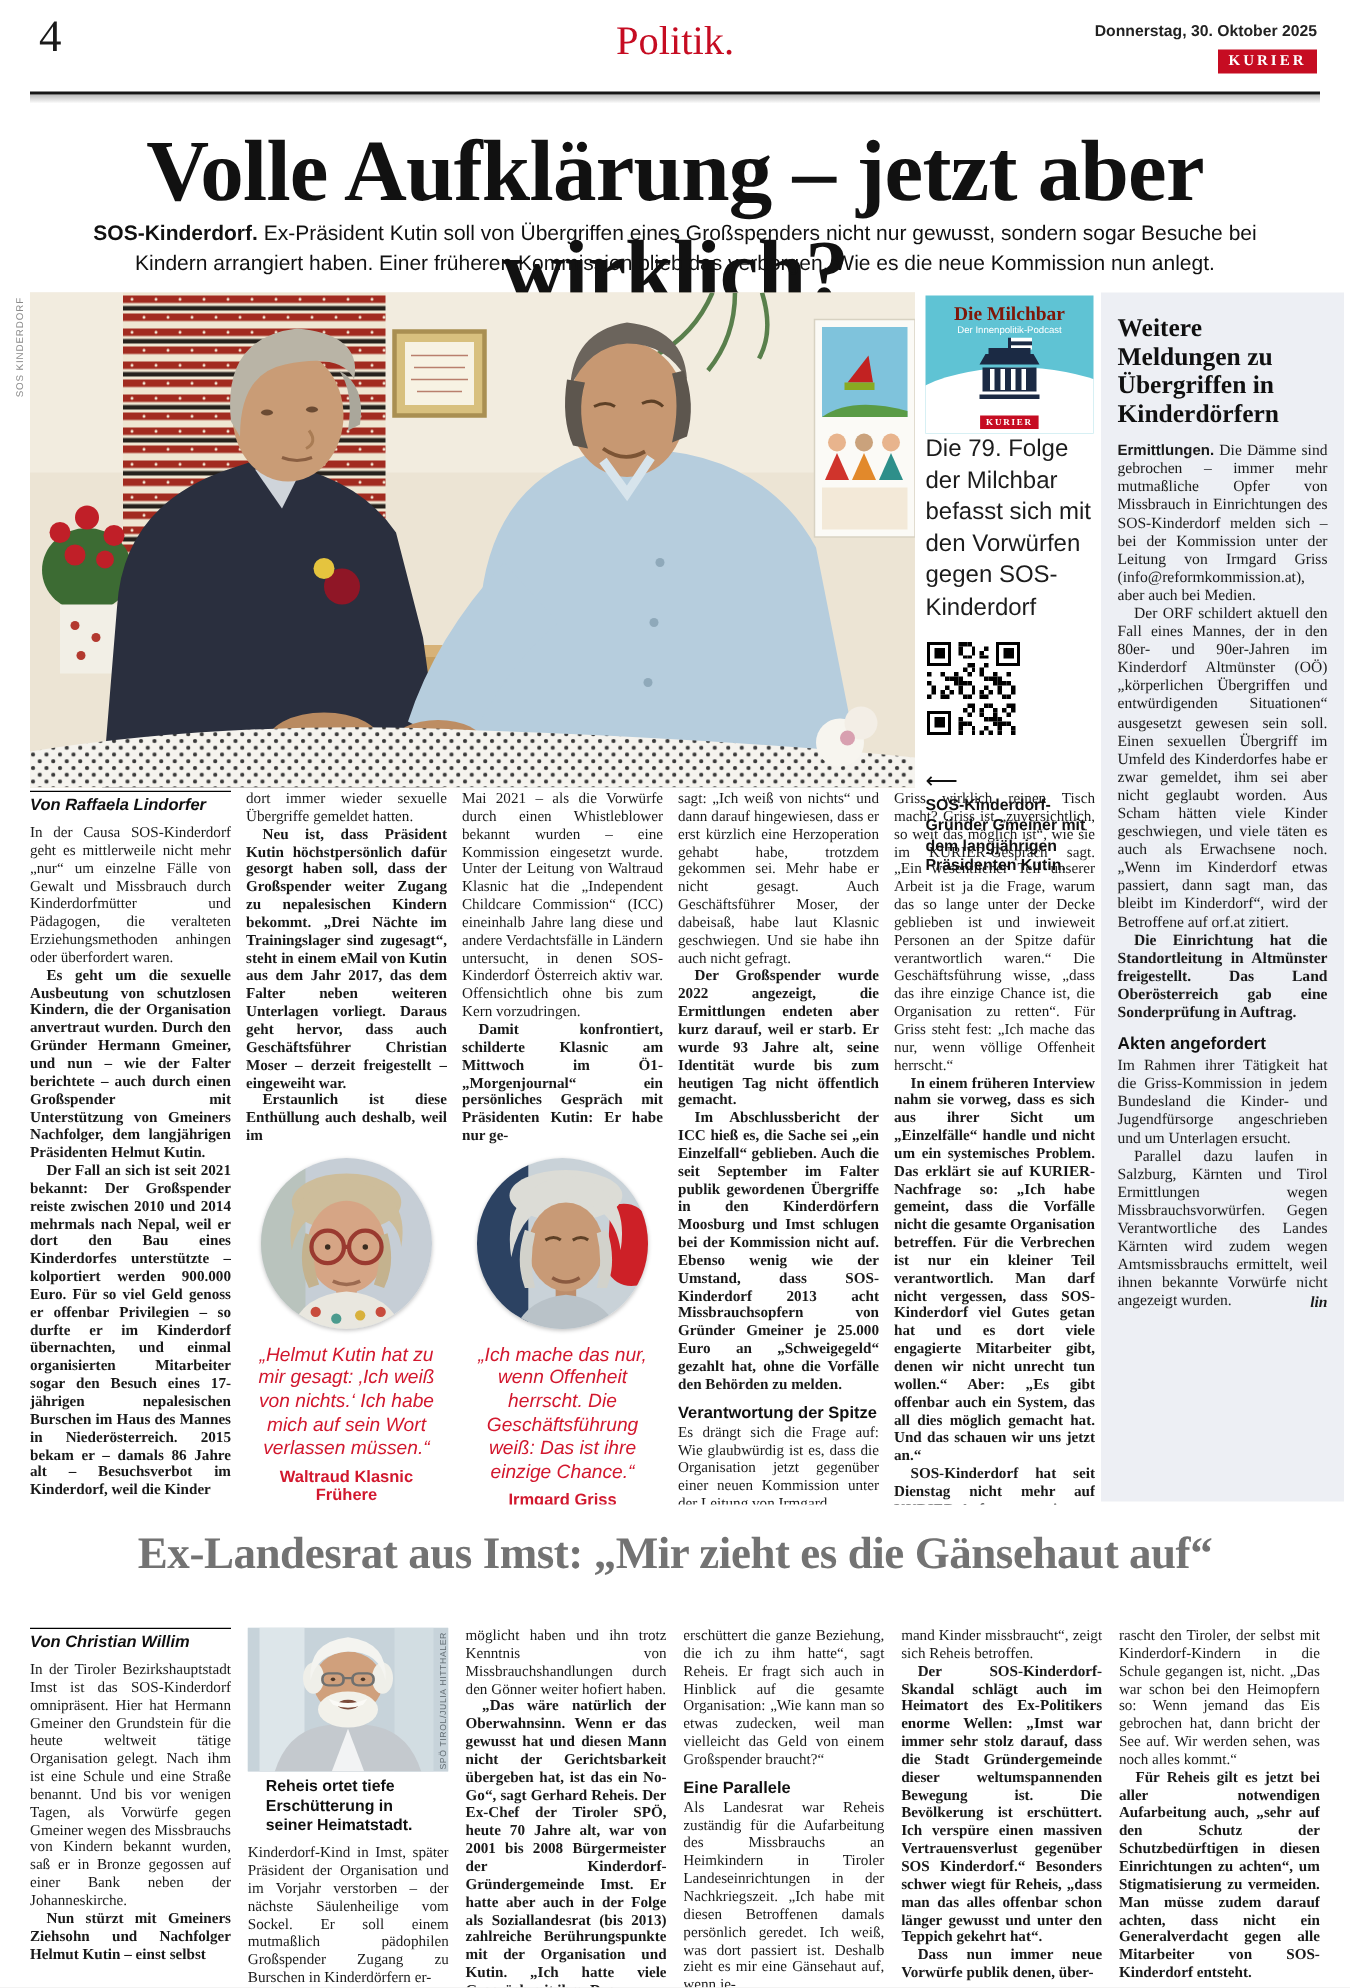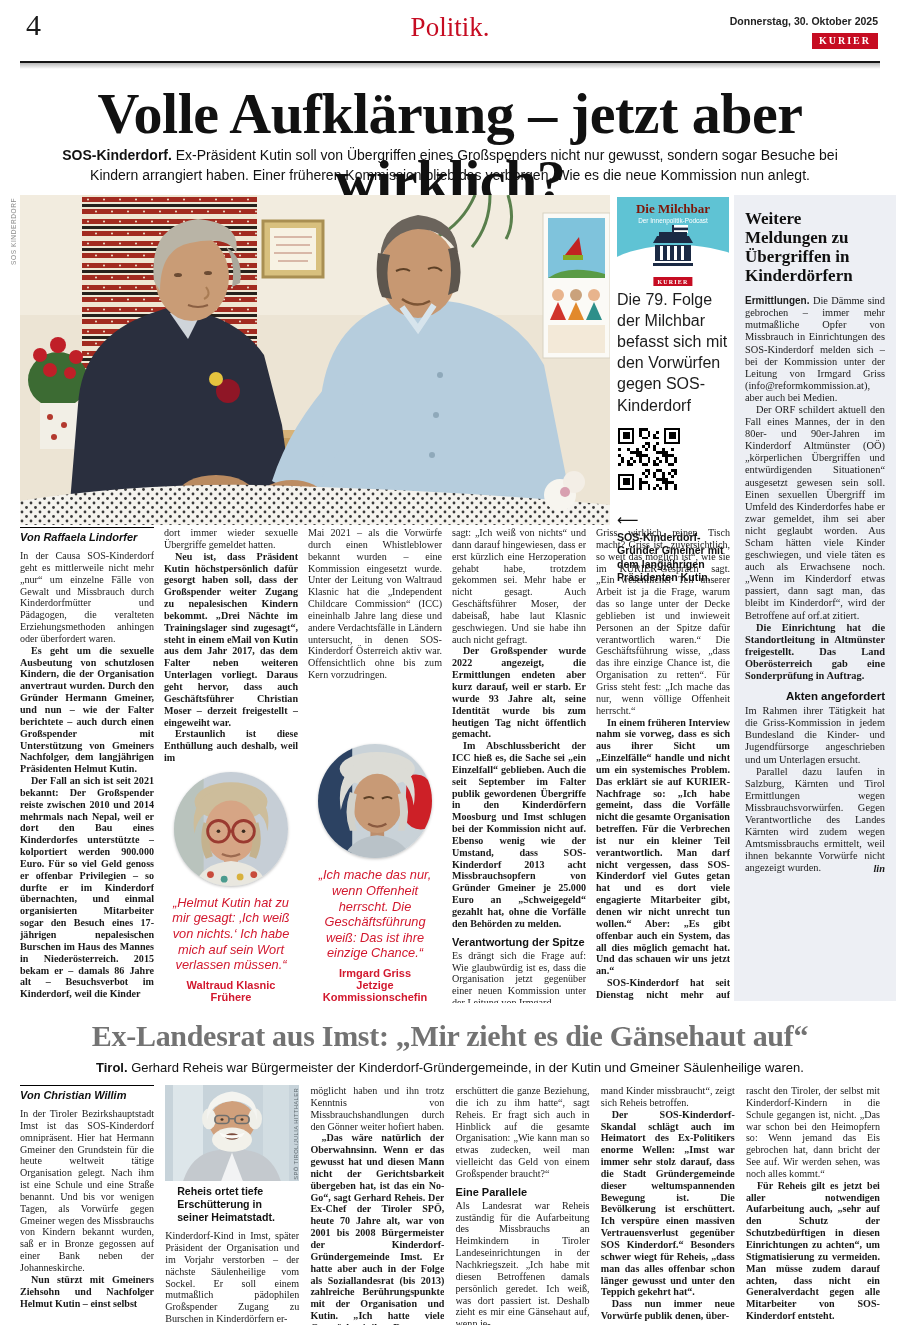--- a/index.html
+++ b/index.html
@@ -47,21 +47,21 @@
   .qr-f.tl{left:1px;top:1px;}.qr-f.tr{right:1px;top:1px;}.qr-f.bl{left:1px;bottom:1px;}
   .arrow{margin-top:20px;font-size:15px;color:#111;}
   .pcap{margin-top:2px;font:bold 10.6px/1.28 "Liberation Sans",sans-serif;color:#111;}
   
   .sidebar{position:absolute;left:734px;top:195px;width:162px;height:806px;background:var(--sidebar-bg,#edeff4);
            padding:12px 11px;box-sizing:border-box;}
   .sb-title{font:bold 17px/1.12 "Liberation Serif",serif;text-align:left;margin:2px 0 10px;color:#101010;}
   .sidebar p{font-size:10.4px;line-height:12.1px;text-align:justify;margin:0;hyphens:auto;}
   .sb-lead b{font:bold 10px "Liberation Sans",sans-serif;}
   .plist.ind p{text-indent:11px;}
-  .sb-sub{font:bold 11.5px "Liberation Sans",sans-serif;margin:8px 0 3px;color:#111;text-align:right;}
+  .sb-sub{font:bold 11.5px "Liberation Sans",sans-serif;margin:8px 0 3px;color:#111;}
   .sb-last{position:relative;text-indent:11px;}
   .sb-sign{position:absolute;right:0;bottom:0;font:bold italic 10.4px "Liberation Serif",serif;}
   
   .cols{position:absolute;left:20px;top:527px;width:710px;height:476px;display:flex;gap:10px;}
   .col{width:134px;flex:none;overflow:hidden;display:flex;flex-direction:column;}
   .col p{font-size:10.1px;line-height:11.85px;text-align:justify;margin:0;hyphens:auto;}
   .plist p + p{text-indent:11px;font-weight:bold;}
   .byline{border-top:1.5px solid #000;padding-top:3px;margin-bottom:7px;
           font:bold italic 11px "Liberation Sans",sans-serif;color:#111;}
   .subhead{font:bold 11px "Liberation Sans",sans-serif;margin:6px 0 2px;color:#111;}
@@ -758,20 +758,21 @@
         </div>
         <div class="pquote">„Helmut Kutin hat zu mir gesagt: ‚Ich weiß von nichts.‘ Ich habe mich auf sein Wort verlassen müssen.“</div>
         <div class="pname">Waltraud Klasnic</div>
         <div class="prole">Frühere Kommissionschefin</div>
 
       </div>
     </div>
     <div class="col">
       <div class="plist">
           <p>Mai 2021 – als die Vorwürfe durch einen Whistleblower bekannt wurden – eine Kommission eingesetzt wurde. Unter der Leitung von Waltraud Klasnic hat die „Independent Childcare Commission“ (ICC) eineinhalb Jahre lang diese und andere Verdachtsfälle in Ländern untersucht, in denen SOS-Kinderdorf Österreich aktiv war. Offensichtlich ohne bis zum Kern vorzudringen.</p>
+          <p>Damit konfrontiert, schilderte Klasnic am Mittwoch im Ö1-„Morgenjournal“ ein persönliches Gespräch mit Präsidenten Kutin: Er habe nur ge-</p>
         </div>
       <div class="portrait">
         <div class="pcircle">
           <svg viewBox="0 0 100 100">
             <rect width="100" height="100" fill="#c9d2d8"></rect>
             <rect x="0" width="30" height="100" fill="#2c4262"></rect>
             <path d="M78,28 q20,-6 24,16 l0,28 q-18,8 -26,-6 z" fill="#cd2027"></path>
             <ellipse cx="52" cy="22" rx="33" ry="15" fill="#dcdcd6"></ellipse>
             <path d="M20,58 Q14,18 52,10 Q90,16 84,54 Q80,26 52,24 Q26,28 20,58 Z" fill="#dcdcd6"></path>
             <rect x="46" y="70" width="12" height="12" fill="#bd8e6c"></rect>
@@ -806,24 +807,20 @@
     <div class="col">
       <div class="plist">
           <p>Griss wirklich reinen Tisch macht? Griss ist „zuversichtlich, so weit das möglich ist“, wie sie im KURIER-Gespräch sagt. „Ein wesentlicher Teil unserer Arbeit ist ja die Frage, warum das so lange unter der Decke geblieben ist und inwieweit Personen an der Spitze dafür verantwortlich waren.“ Die Geschäftsführung wisse, „dass das ihre einzige Chance ist, die Organisation zu retten“. Für Griss steht fest: „Ich mache das nur, wenn völlige Offenheit herrscht.“</p>
           <p>In einem früheren Interview nahm sie vorweg, dass es sich aus ihrer Sicht um „Einzelfälle“ handle und nicht um ein systemisches Problem. Das erklärt sie auf KURIER-Nachfrage so: „Ich habe gemeint, dass die Vorfälle nicht die gesamte Organisation betreffen. Für die Verbrechen ist nur ein kleiner Teil verantwortlich. Man darf nicht vergessen, dass SOS-Kinderdorf viel Gutes getan hat und es dort viele engagierte Mitarbeiter gibt, denen wir nicht unrecht tun wollen.“ Aber: „Es gibt offenbar auch ein System, das all dies möglich gemacht hat. Und das schauen wir uns jetzt an.“</p>
           <p>SOS-Kinderdorf hat seit Dienstag nicht mehr auf KURIER-Anfragen reagiert.</p>
         </div>
     </div>
   </section>
 
   <div class="h2">Ex-Landesrat aus Imst: „Mir zieht es die Gänsehaut auf“</div>
-  <div class="lead2">
-    <b>Tirol.</b>
-    <span>Gerhard Reheis war Bürgermeister der Kinderdorf-Gründergemeinde, in der Kutin und Gmeiner Säulenheilige waren.</span>
-  </div>
 
   <section class="cols2">
     <div class="col">
       <div class="byline">Von Christian Willim</div>
       <div class="plist">
           <p>In der Tiroler Bezirkshauptstadt Imst ist das SOS-Kinderdorf omnipräsent. Hier hat Hermann Gmeiner den Grundstein für die heute weltweit tätige Organisation gelegt. Nach ihm ist eine Schule und eine Straße benannt. Und bis vor wenigen Tagen, als Vorwürfe gegen Gmeiner wegen des Missbrauchs von Kindern bekannt wurden, saß er in Bronze gegossen auf einer Bank neben der Johanneskirche.</p>
           <p>Nun stürzt mit Gmeiners Ziehsohn und Nachfolger Helmut Kutin – einst selbst</p>
         </div>
     </div>
     <div class="col">

